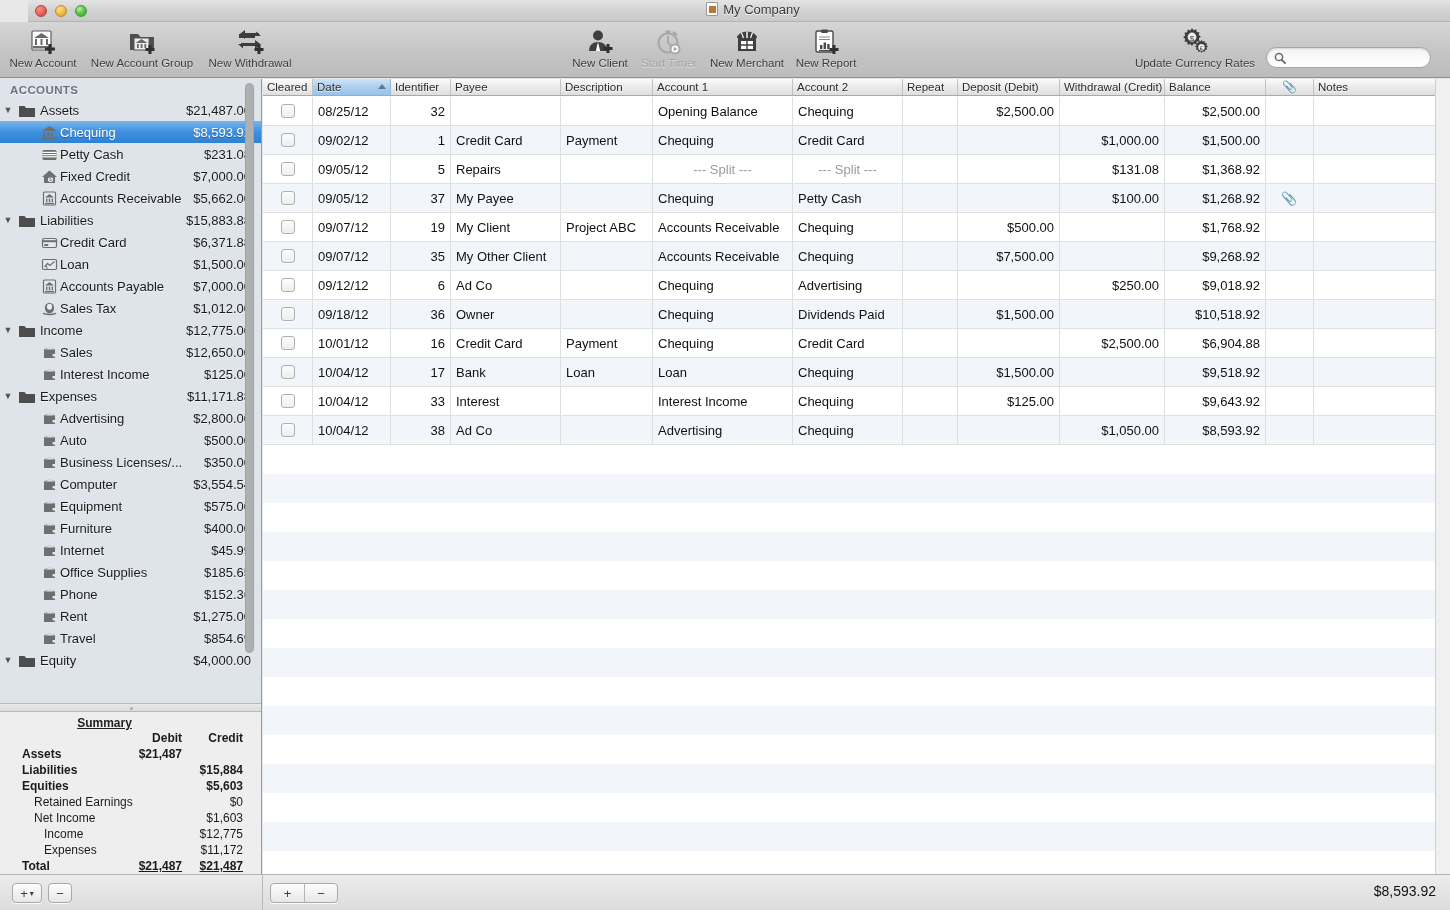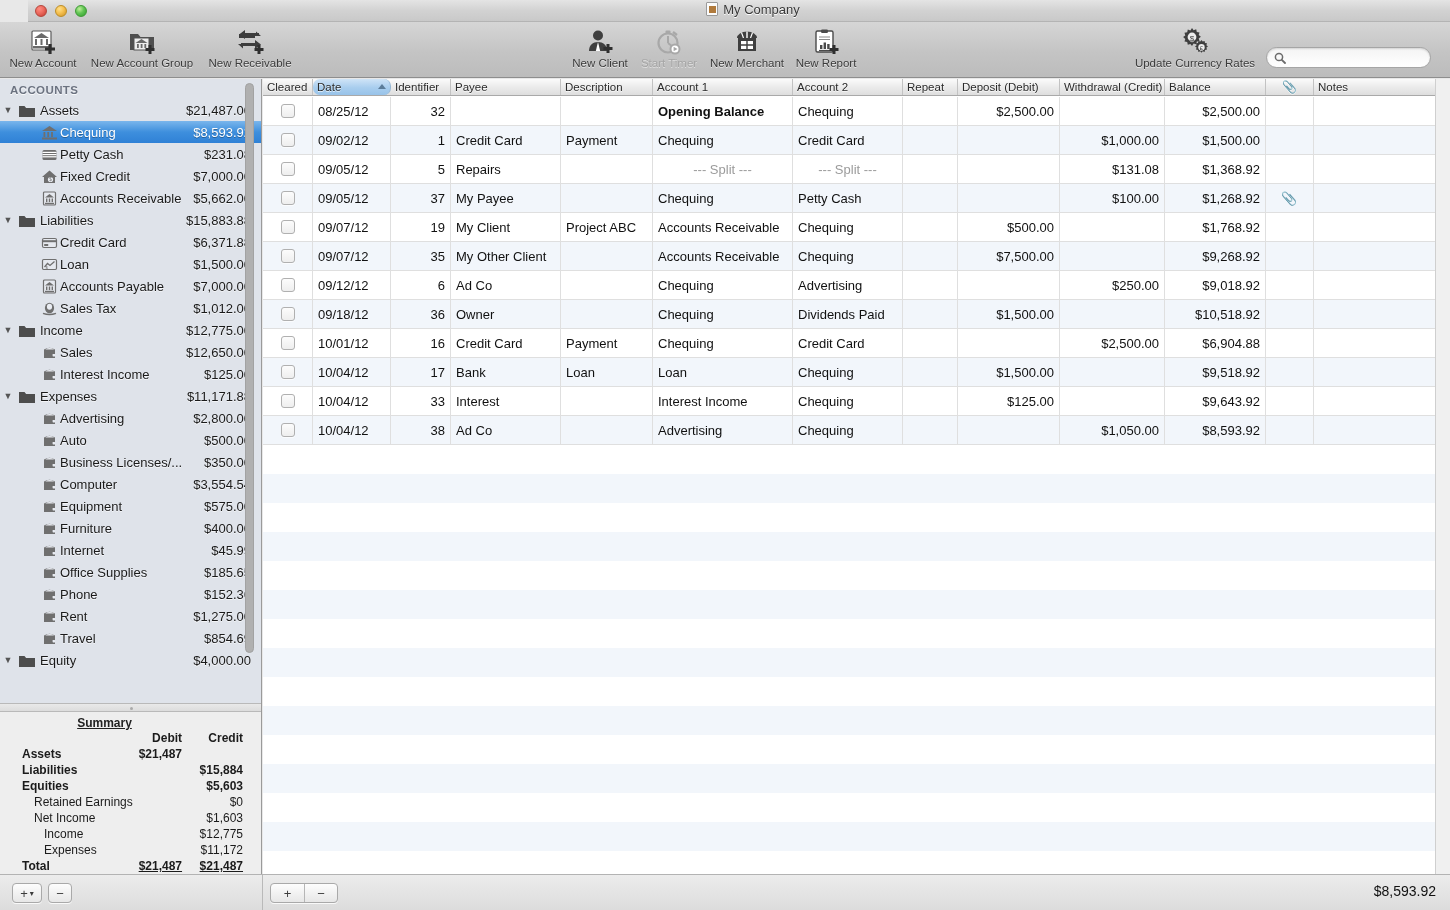--- a/index.html
+++ b/index.html
@@ -158,21 +158,20 @@
   }
   .th {
     position: relative; display: flex; align-items: center; height: 16px;
     padding: 0 4px; border-right: 1px solid #c2c2c2;
     white-space: nowrap; overflow: hidden; cursor: default;
     text-shadow: 0 1px 0 rgba(255,255,255,.7);
   }
   .th.sorted {
     background: linear-gradient(to bottom,#cfe4f7 0%,#a8cdee 55%,#98c3e9 100%);
     border-right: 1px solid #95b7d4;
-    border-radius: 7px;
   }
   .th .sortarrow {
     position: absolute; right: 4px; top: 5px;
     width: 0; height: 0; border-left: 4px solid transparent;
     border-right: 4px solid transparent; border-bottom: 5px solid #5b7c99;
   }
   .th.ctr { justify-content: center; }
 
   .tbody { position: absolute; left: 0; right: 0; top: 18px; bottom: 0; overflow: hidden; }
   .trow { display: flex; height: 29px; align-items: stretch; }
@@ -281,21 +280,21 @@
     <div class="tb-item" style="left:198px; width:104px;">
       <div class="tb-ico">
         <svg width="34" height="28" viewBox="0 0 34 28">
           <path d="M16 8 H28 l-5 -4.5 v3 H16 Z M17 16 H5 l5 4.5 v-3 H17 Z" fill="#3d3d3d"></path>
           <path d="M6 6 h16 v4 H6 Z" fill="#3d3d3d" transform="translate(0,0)"></path>
           <path d="M6 6.5 L12 2 v3 h14 v3 H12 v3 Z" fill="#3d3d3d"></path>
           <path d="M28 16.5 L22 12 v3 H8 v3 h14 v3 Z" fill="#3d3d3d"></path>
           <path d="M26 17 v9 M21.5 21.5 h9" stroke="#2f2f2f" stroke-width="3" fill="none"></path>
         </svg>
       </div>
-      <span class="tb-lbl">New Receivable</span>
+      <span class="tb-lbl">New Withdrawal</span>
     </div>
 
     <div class="tb-item" style="left:560px; width:80px;">
       <div class="tb-ico">
         <svg width="30" height="28" viewBox="0 0 30 28">
           <circle cx="13" cy="7.5" r="5" fill="#3f3f3f"></circle>
           <path d="M4 23 c0 -6 4 -9 9 -9 c5 0 9 3 9 9 Z" fill="#3f3f3f"></path>
           <path d="M13 14 l-2.2 9 h4.4 Z" fill="#ffffff"></path>
           <path d="M23 16 v9 M18.5 20.5 h9" stroke="#2f2f2f" stroke-width="3" fill="none"></path>
         </svg>
@@ -800,21 +799,21 @@
         </div>
       <div class="tbody" id="tbody">
           <div class="trow data odd">
             <div class="td center" style="width: 50px; flex: 0 0 50px;">
               <span class="chk"></span>
             </div>
             <div class="td" style="width: 78px; flex: 0 0 78px;">08/25/12</div>
             <div class="td right" style="width: 60px; flex: 0 0 60px;">32</div>
             <div class="td" style="width: 110px; flex: 0 0 110px;"></div>
             <div class="td" style="width: 92px; flex: 0 0 92px;"></div>
-            <div class="td" style="width: 140px; flex: 0 0 140px; font-weight: bold;">Opening Balance</div>
+            <div class="td" style="width: 140px; flex: 0 0 140px;">Opening Balance</div>
             <div class="td" style="width: 110px; flex: 0 0 110px;">Chequing</div>
             <div class="td" style="width: 55px; flex: 0 0 55px;"></div>
             <div class="td right" style="width: 102px; flex: 0 0 102px;">$2,500.00</div>
             <div class="td right" style="width: 105px; flex: 0 0 105px;"></div>
             <div class="td right" style="width: 101px; flex: 0 0 101px;">$2,500.00</div>
             <div class="td center" style="width: 48px; flex: 0 0 48px;"></div>
             <div class="td" style="width: 133px; flex: 0 0 133px;"></div>
           </div>
           <div class="trow data even">
             <div class="td center" style="width: 50px; flex: 0 0 50px;">

